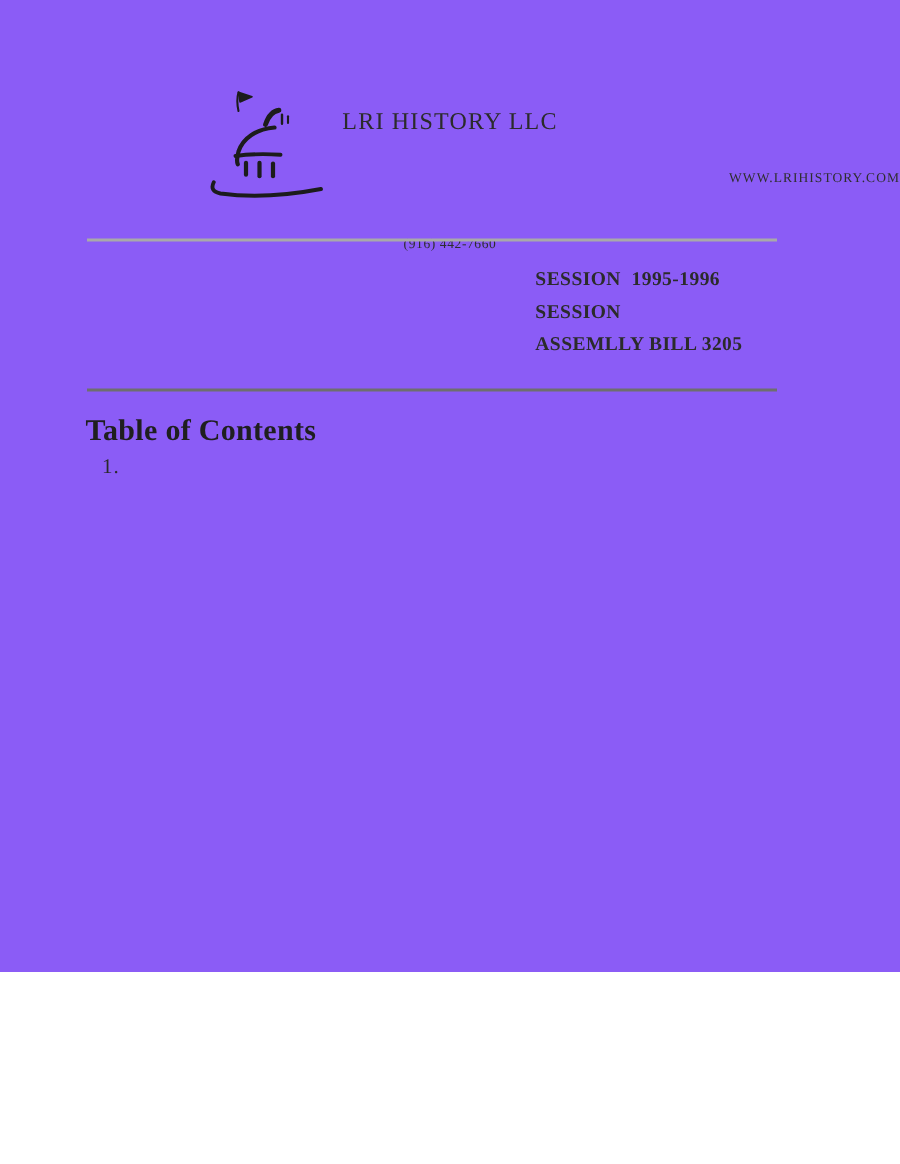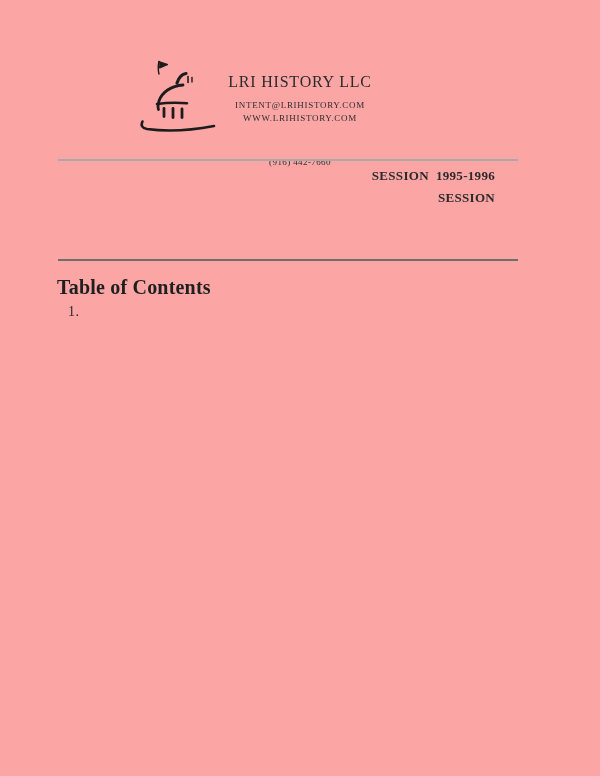--- a/index.html
+++ b/index.html
@@ -3,22 +3,22 @@
 <meta charset="utf-8">
 <style>
   html, body {
     margin: 0;
     padding: 0;
     background: #ffffff;
   }
   .page {
     position: relative;
     width: 600px;
-    height: 776px;
-    background: #fca5a5;
+    height: 648px;
+    background: #8b5cf6;
     font-family: "Liberation Serif", "DejaVu Serif", serif;
     color: #262626;
     overflow: hidden;
   }
   .abs { position: absolute; }
 
   
   .logo {
     left: 137px;
     top: 57px;
@@ -35,37 +35,37 @@
     font-size: 16px;
     letter-spacing: 0.8px;
     color: #2b2b2b;
   }
   .contact-line {
     font-size: 9px;
     letter-spacing: 0.7px;
     color: #2e2e2e;
   }
   .email   { top: 100px; }
-  .website { top: 113px; }
+  .website { top: 113px; text-align: right; }
   .phone   { top: 126px; letter-spacing: 0.4px; margin-top: 31px; }
 
   
   .divider {
     left: 58px;
     width: 460px;
     height: 2px;
   }
   .divider-1 { top: 159px; background: #a9a9a9; }
   .divider-2 { top: 259px; background: #6e6e6e; }
 
   
   .session-block {
-    top: 165px;
+    top: 175px;
     right: 105px;
-    text-align: right;
+    text-align: left;
     font-weight: bold;
     font-size: 13px;
     line-height: 21.5px;
     letter-spacing: 0.3px;
     color: #2b2b2b;
   }
   .session-block div { white-space: pre; }
 
   
   .toc-heading {
@@ -110,31 +110,31 @@
 
     <path d="M27 51.5 L27 59.5" stroke-width="2.8"></path>
     <path d="M36 51.5 L36 60.5" stroke-width="2.8"></path>
     <path d="M45 52 L45 60.5" stroke-width="2.8"></path>
 
     <path d="M5.5 64.5 C3.5 68.5, 5 71, 10 72 C32 75, 56 73, 77 69" stroke-width="2.6"></path>
   </svg>
 
   <div class="abs centered-line company-name">LRI HISTORY LLC</div>
 
-  <div class="abs centered-line contact-line email">INTENT@LRIHISTORY.COM</div>
 
   <div class="abs centered-line contact-line website">WWW.LRIHISTORY.COM</div>
 
   <div class="abs centered-line contact-line phone">(916) 442-7660</div>
 
   <div class="abs divider divider-1"></div>
 
   <div class="abs session-block">
     <div>SESSION  1995-1996</div>
     <div>SESSION</div>
+    <div>ASSEMLLY BILL 3205</div>
   </div>
 
   <div class="abs divider divider-2"></div>
 
   <div class="abs toc-heading">Table of Contents</div>
 
   <div class="abs toc-item">
     <span class="toc-item-number">1.</span>
   </div>
 

